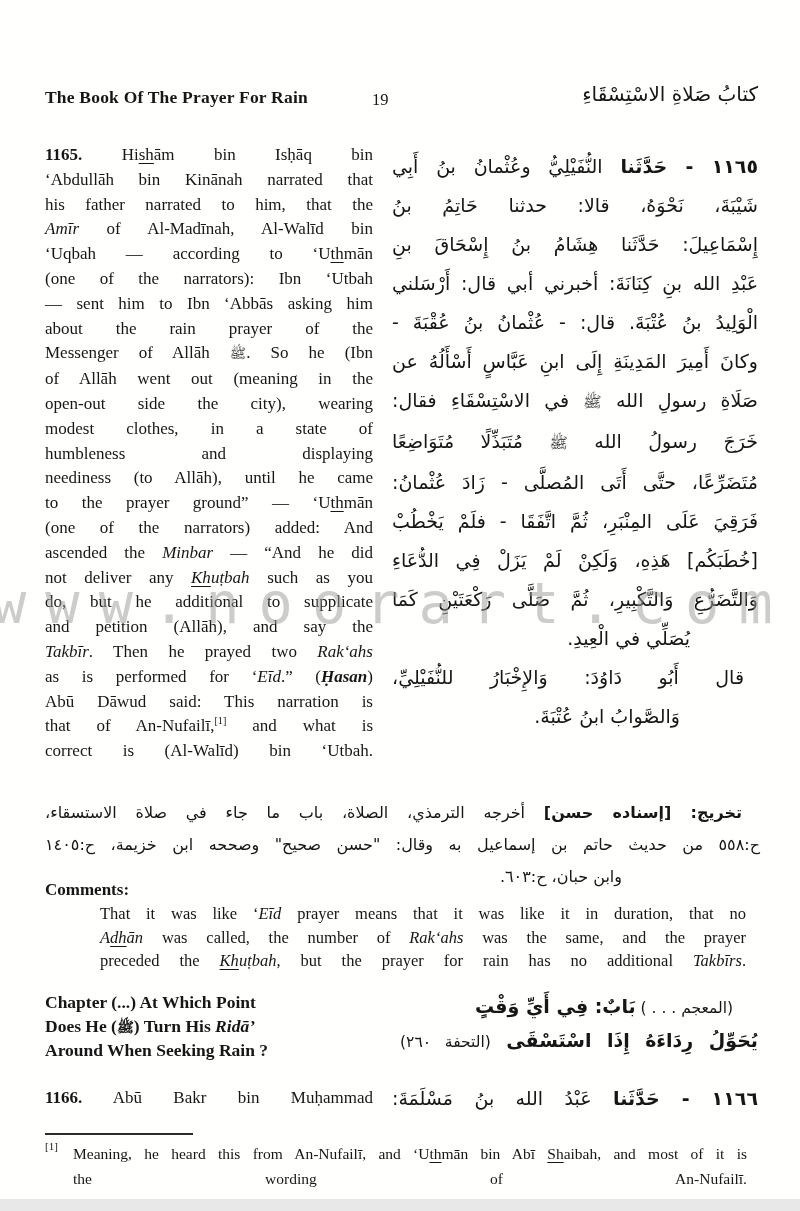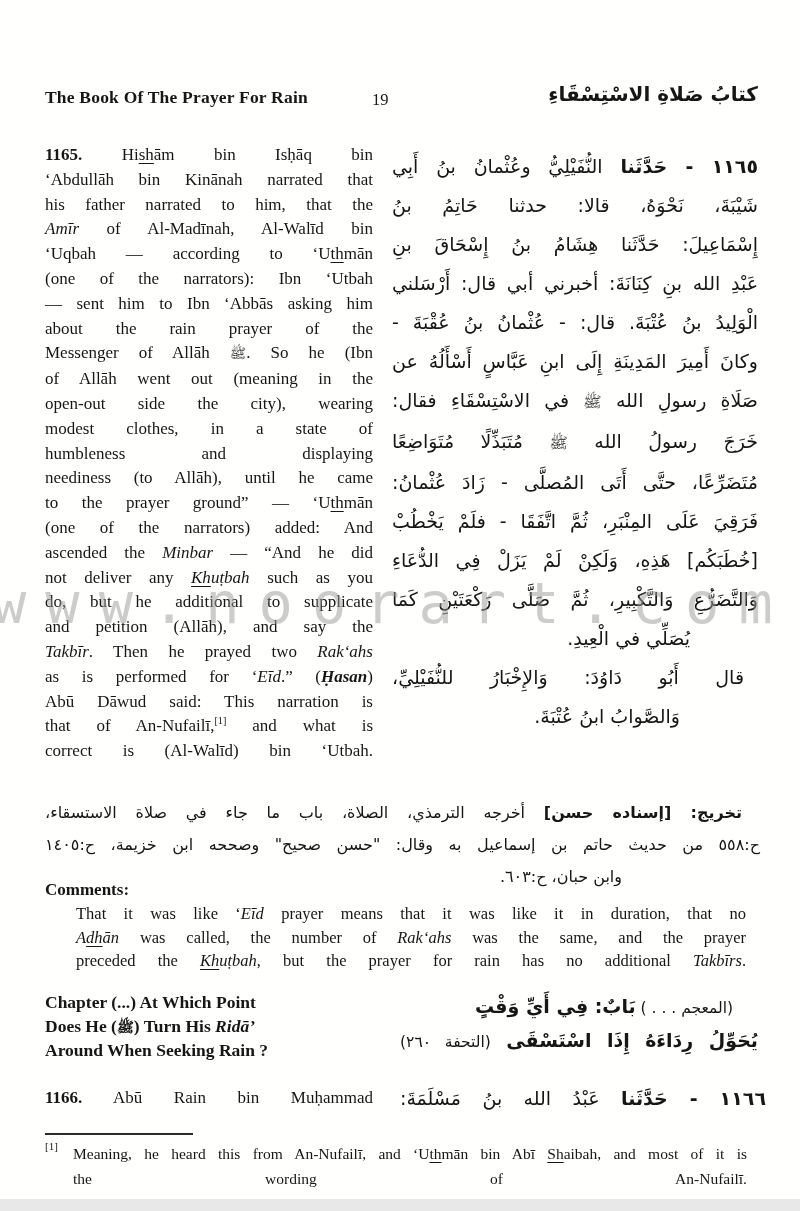--- a/index.html
+++ b/index.html
@@ -14,21 +14,21 @@
   .bi{font-weight:bold;font-style:italic;text-align:center;}
   .ul{text-decoration:underline;text-underline-offset:3px;text-decoration-thickness:1px;}
   .it.ul{font-style:italic;}
   .sup{vertical-align:super;font-size:0.6em;line-height:0;}
   .saw{font-size:0.8em;}
   .sm{font-size:15.5px;font-weight:normal;}
 
   
   .title-en{position:absolute;left:45px;top:87px;font-size:17.5px;font-weight:bold;letter-spacing:0.2px;}
   .page-num{position:absolute;left:372px;top:90px;font-size:16.5px;}
-  .title-ar{position:absolute;right:42px;top:82px;font-size:20px;font-weight:bold;
+  .title-ar{position:absolute;right:42px;top:82px;font-size:20px;font-weight:normal;
             font-family:"DejaVu Sans",sans-serif;direction:rtl;}
 
   
   .en-col{position:absolute;left:45px;top:143px;width:328px;font-size:17px;}
   .en-col > div{line-height:24.8px;text-align:justify;text-align-last:justify;}
   .en-col > div:nth-child(26){text-align-last:left;}
 
   
   .ar-col{position:absolute;left:392px;top:147px;width:366px;direction:rtl;
           font-family:"DejaVu Sans",sans-serif;font-size:19px;}
@@ -40,36 +40,36 @@
   
   .takhrij{position:absolute;left:45px;top:797px;width:715px;direction:rtl;
            font-family:"DejaVu Sans",sans-serif;font-size:16px;}
   .takhrij > div{line-height:32px;text-align:justify;text-align-last:justify;}
   .takhrij > div:nth-child(1){text-indent:18px;}
   .takhrij > div:nth-child(3){text-align-last:right;padding-right:138px;}
 
   
   .comments-heading{position:absolute;left:45px;top:880px;font-size:17px;font-weight:bold;}
   .comments-body{position:absolute;left:76px;top:902px;width:670px;font-size:16.5px;}
-  .comments-body > div{line-height:23.5px;text-align:justify;text-align-last:justify;}
+  .comments-body > div{line-height:23.5px;text-align:justify;text-align-last:justify;margin-left:24px;}
 
   
   .chapter-en{position:absolute;left:45px;top:991px;width:305px;font-size:17.5px;font-weight:bold;}
   .chapter-en > div{line-height:23.5px;}
   .chapter-ar{position:absolute;left:400px;top:990px;width:358px;direction:rtl;
               font-family:"DejaVu Sans",sans-serif;font-size:19px;}
   .chapter-ar > div{line-height:32px;text-align:justify;text-align-last:justify;}
   .chapter-ar > div:nth-child(1){text-align-last:right;padding-right:25px;}
 
   
   .h1166-en{position:absolute;left:45px;top:1085px;width:328px;font-size:17px;
             line-height:25px;text-align:justify;text-align-last:justify;}
   .h1166-ar{position:absolute;left:392px;top:1079px;width:366px;direction:rtl;
             font-family:"DejaVu Sans",sans-serif;font-size:19px;line-height:39px;
-            text-align:justify;text-align-last:justify;margin-left:8px;}
+            text-align:justify;text-align-last:justify;}
 
   
   .footnote-rule{position:absolute;left:45px;top:1133px;width:148px;border-top:2px solid #2b2b2b;}
   .footnote{position:absolute;left:45px;top:1141px;width:702px;padding-left:28px;
             box-sizing:border-box;font-size:15.5px;}
   .footnote > .fn-marker{position:absolute;left:0;top:-1px;font-size:11px;}
   .footnote > div{line-height:25px;}
   .footnote > div:nth-child(2){text-align:justify;text-align-last:justify;}
 
   
@@ -151,21 +151,21 @@
   <div class="chapter-en">
       <div><span>Chapter (...)  At Which Point</span></div>
       <div><span>Does He  (</span><span class="saw">ﷺ</span><span>) Turn His </span><span class="bi">Ridā’</span></div>
       <div><span>Around When Seeking Rain ?</span></div>
     </div>
   <div class="chapter-ar">
       <div><span class="sm">(المعجم . . . ) </span><span class="bd">بَابٌ: فِي أَيِّ وَقْتٍ</span></div>
       <div><span class="bd">يُحَوِّلُ رِدَاءَهُ إِذَا اسْتَسْقَى </span><span class="sm">(التحفة ٢٦٠)</span></div>
     </div>
 
-  <div class="h1166-en"><span class="bd">1166.</span><span> Abū  Rain  bin  Muḥammad</span></div>
+  <div class="h1166-en"><span class="bd">1166.</span><span> Abū  Bakr  bin  Muḥammad</span></div>
   <div class="h1166-ar"><span class="bd">١١٦٦ - حَدَّثَنا</span><span> عَبْدُ الله بنُ مَسْلَمَةَ:</span></div>
 
   <div class="footnote-rule"></div>
   <div class="footnote">
     <span class="fn-marker">[1]</span>
     <div style="display:contents"><div><span>Meaning, he heard this from An-Nufailī, and ‘U</span><span class="ul">th</span><span>mān bin Abī </span><span class="ul">Sh</span><span>aibah, and most of it is</span></div><div><span>the wording of An-Nufailī.</span></div></div>
   </div>
 
   <div class="watermark">www.noorart.com</div>
 

